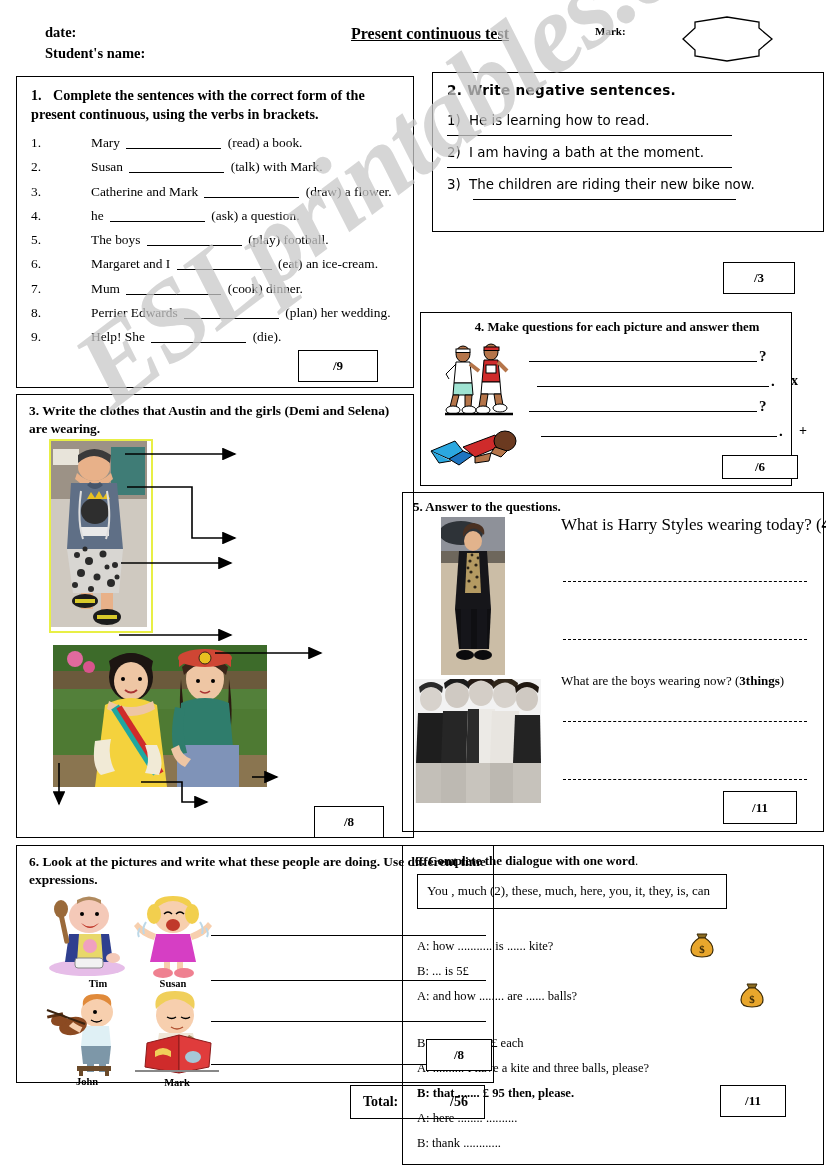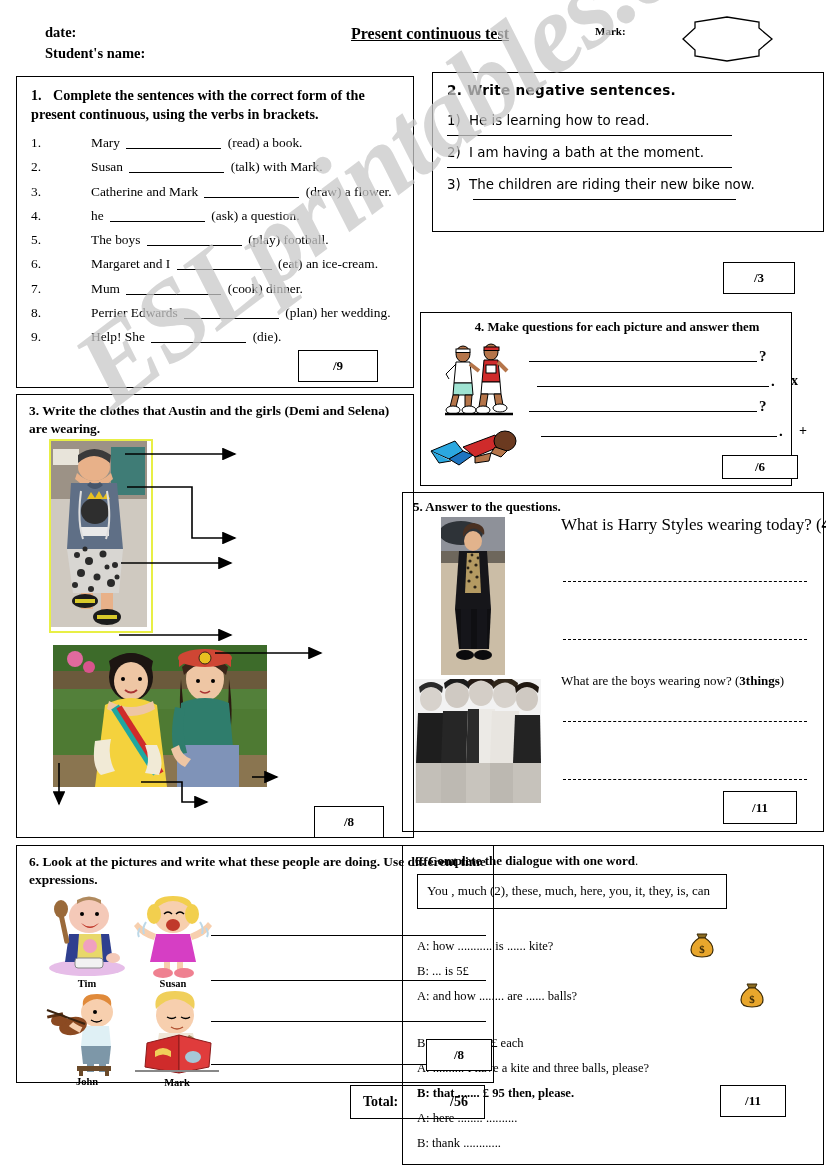--- a/index.html
+++ b/index.html
@@ -455,21 +455,21 @@
         <path d="M34 27 q9 7 18 0 q-9 10 -18 0 z" fill="#c0392b"></path>
         <path d="M22 38 L62 38 L66 66 L18 66 Z" fill="#2f3f8f"></path>
         <path d="M32 38 L54 38 L56 66 L30 66 Z" fill="#e8d86a"></path>
         <circle cx="43" cy="50" r="7" fill="#f0a0c0"></circle>
         <rect x="28" y="62" width="28" height="10" rx="3" fill="#f2f2f2" stroke="#888"></rect>
         <rect x="14" y="14" width="5" height="34" rx="2" fill="#9a6a3a" transform="rotate(-12 16 30)"></rect>
         <ellipse cx="14" cy="13" rx="7" ry="9" fill="#9a6a3a"></ellipse>
         <ellipse cx="66" cy="62" rx="7" ry="5" fill="#f4c9b8"></ellipse>
       </svg>
     </div>
-    <div class="toon-cap" style="left:30px;top:132px;width:80px;">Tim</div>
+    <div class="toon-cap" style="left:41px;top:132px;width:80px;">Tim</div>
 
     <div class="toon" style="left:115px;top:48px;width:82px;height:84px;">
       <svg width="82" height="84" viewBox="0 0 82 84">
         <ellipse cx="41" cy="22" rx="19" ry="17" fill="#f7cfae"></ellipse>
         <path d="M22 16 q19 -18 38 0 q2 -14 -19 -14 q-21 0 -19 14 z" fill="#f2cf4e"></path>
         <ellipse cx="22" cy="20" rx="7" ry="10" fill="#f2cf4e"></ellipse>
         <ellipse cx="60" cy="20" rx="7" ry="10" fill="#f2cf4e"></ellipse>
         <path d="M32 20 q4 -4 8 0" stroke="#000" fill="none" stroke-width="1.4"></path>
         <path d="M44 20 q4 -4 8 0" stroke="#000" fill="none" stroke-width="1.4"></path>
         <ellipse cx="41" cy="31" rx="7" ry="6" fill="#c0392b"></ellipse>

